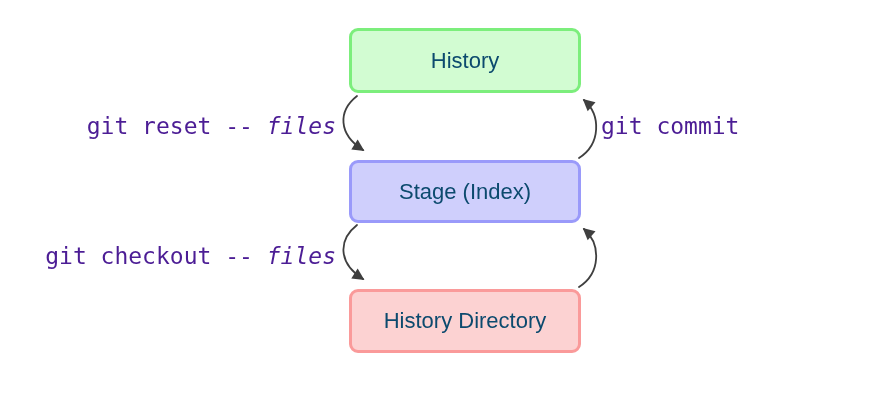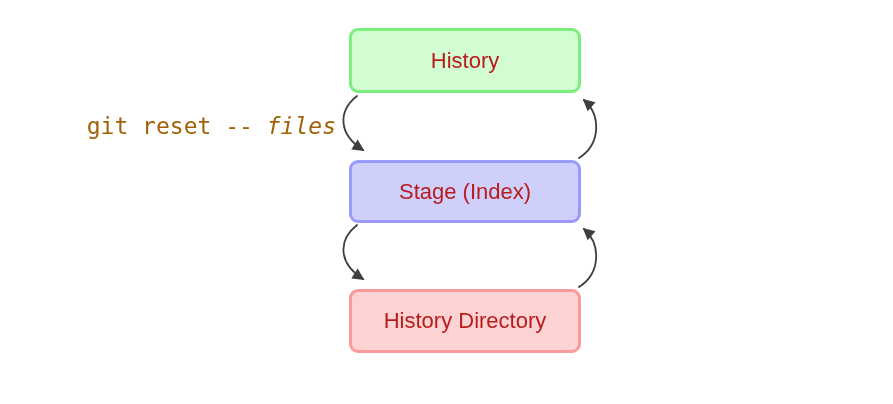--- a/index.html
+++ b/index.html
@@ -33,32 +33,32 @@
     box-sizing: border-box;
     border-style: solid;
     border-width: 3px;
     border-radius: 9px;
     display: flex;
     align-items: center;
     justify-content: center;
   }
   .node-label {
     font-size: 22px;
-    color: #b91c1c;
+    color: #0c4a6e;
     white-space: nowrap;
   }
   .node-history           { left: 349px; top: 28px;  width: 232px; height: 65px; }
   .node-stage             { left: 349px; top: 160px; width: 232px; height: 63px; }
   .node-working-directory { left: 349px; top: 289px; width: 232px; height: 64px; }
   .edge-label {
     position: absolute;
     font-family: "DejaVu Sans Mono", monospace;
     font-size: 23px;
     line-height: 28px;
-    color: #a16207;
+    color: #4c1d95;
     white-space: nowrap;
   }
   .edge-label .it { font-style: italic; }
   .edge-label-left {
     left: 20px;
     width: 316px;
     text-align: right;
   }
   .edge-label-right {
     left: 601px;
@@ -93,16 +93,22 @@
   </div>
 
   <div class="node node-working-directory" style="background-color: rgb(252, 210, 210); border-color: rgb(250, 154, 154);">
     <span class="node-label">History Directory</span>
   </div>
 
   <div class="edge-label edge-label-left row-top">
     <span>git reset -- </span><span class="it">files</span>
   </div>
 
+  <div class="edge-label edge-label-right row-top">
+    <span>git commit</span><span class="it"></span>
+  </div>
 
+  <div class="edge-label edge-label-left row-bottom">
+    <span>git checkout -- </span><span class="it">files</span>
+  </div>
 
 
 </div>
 
 </body></html>

